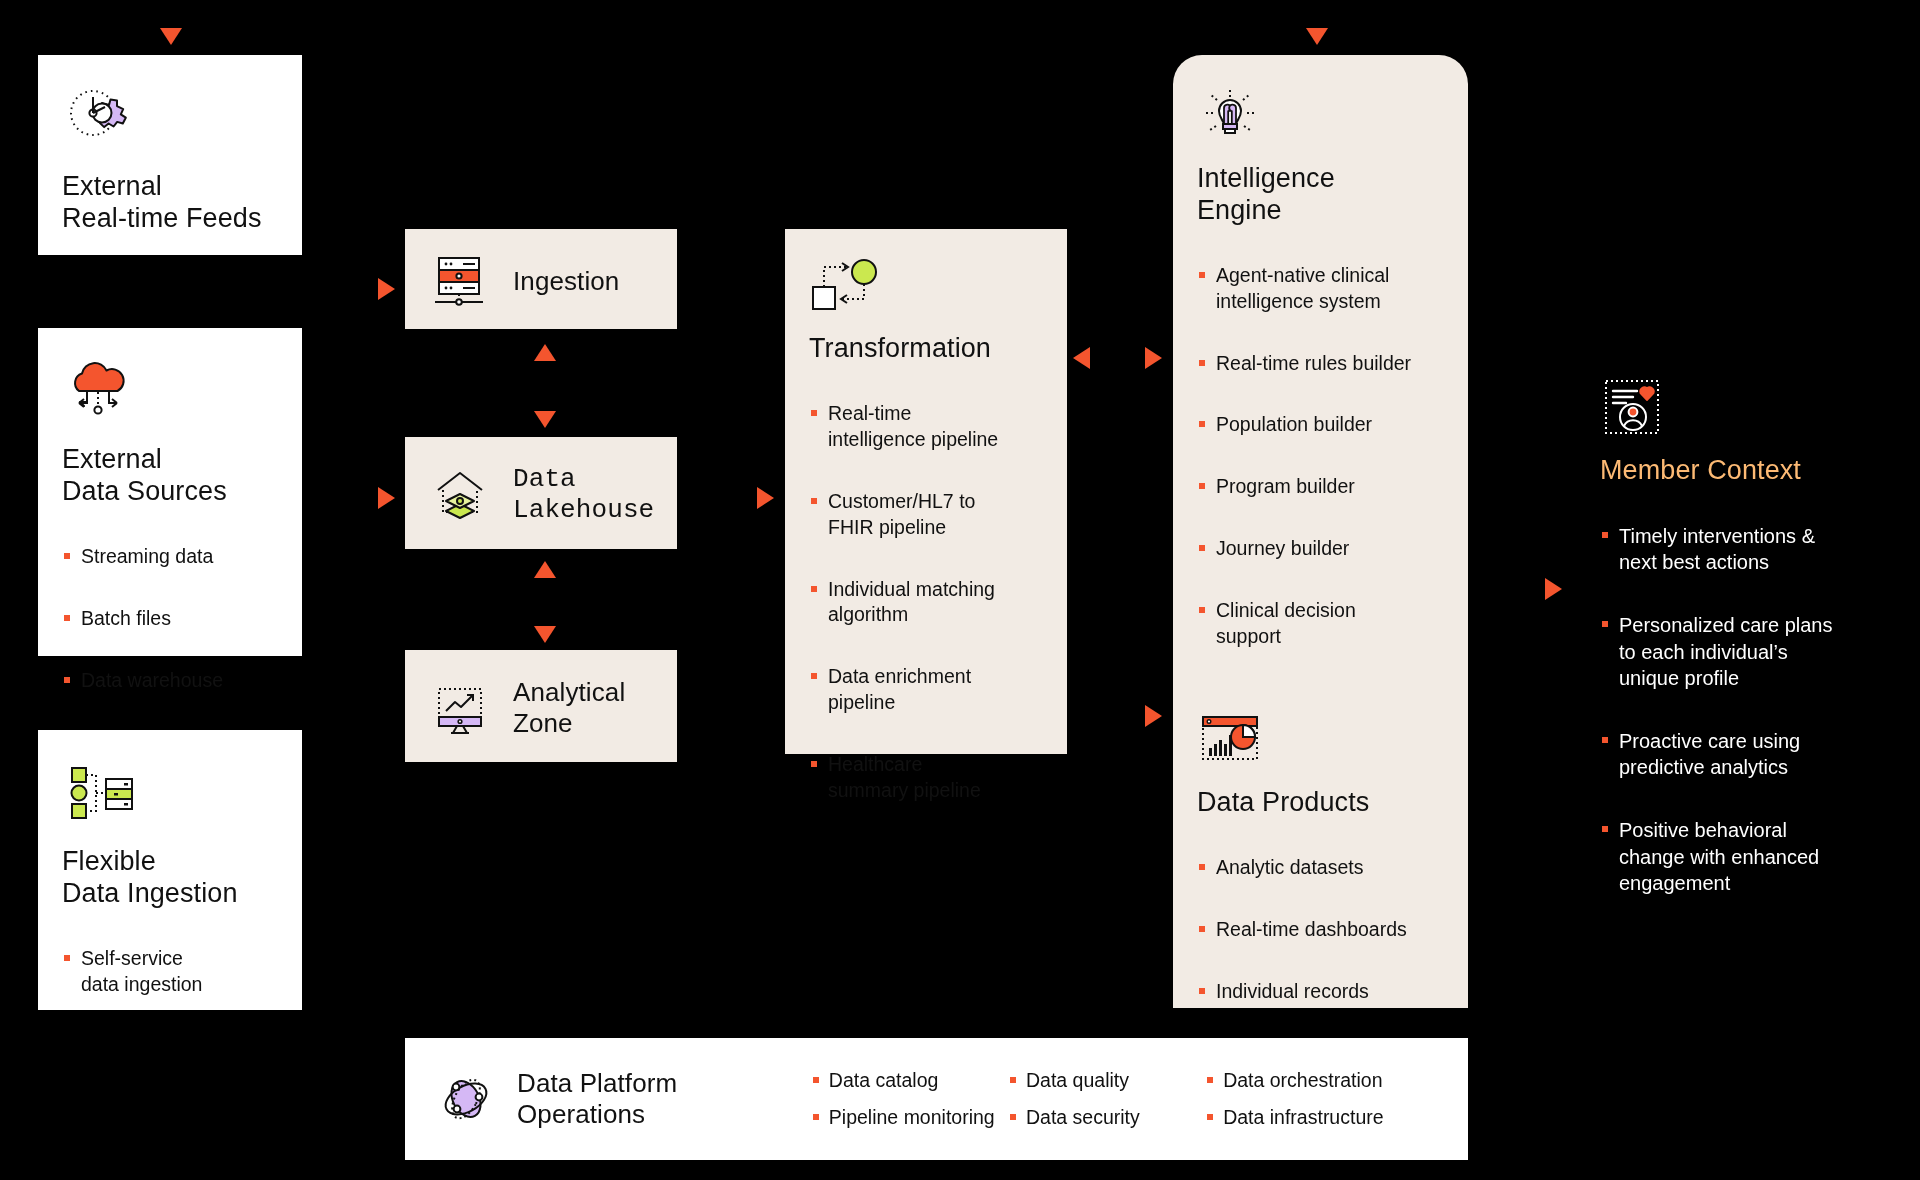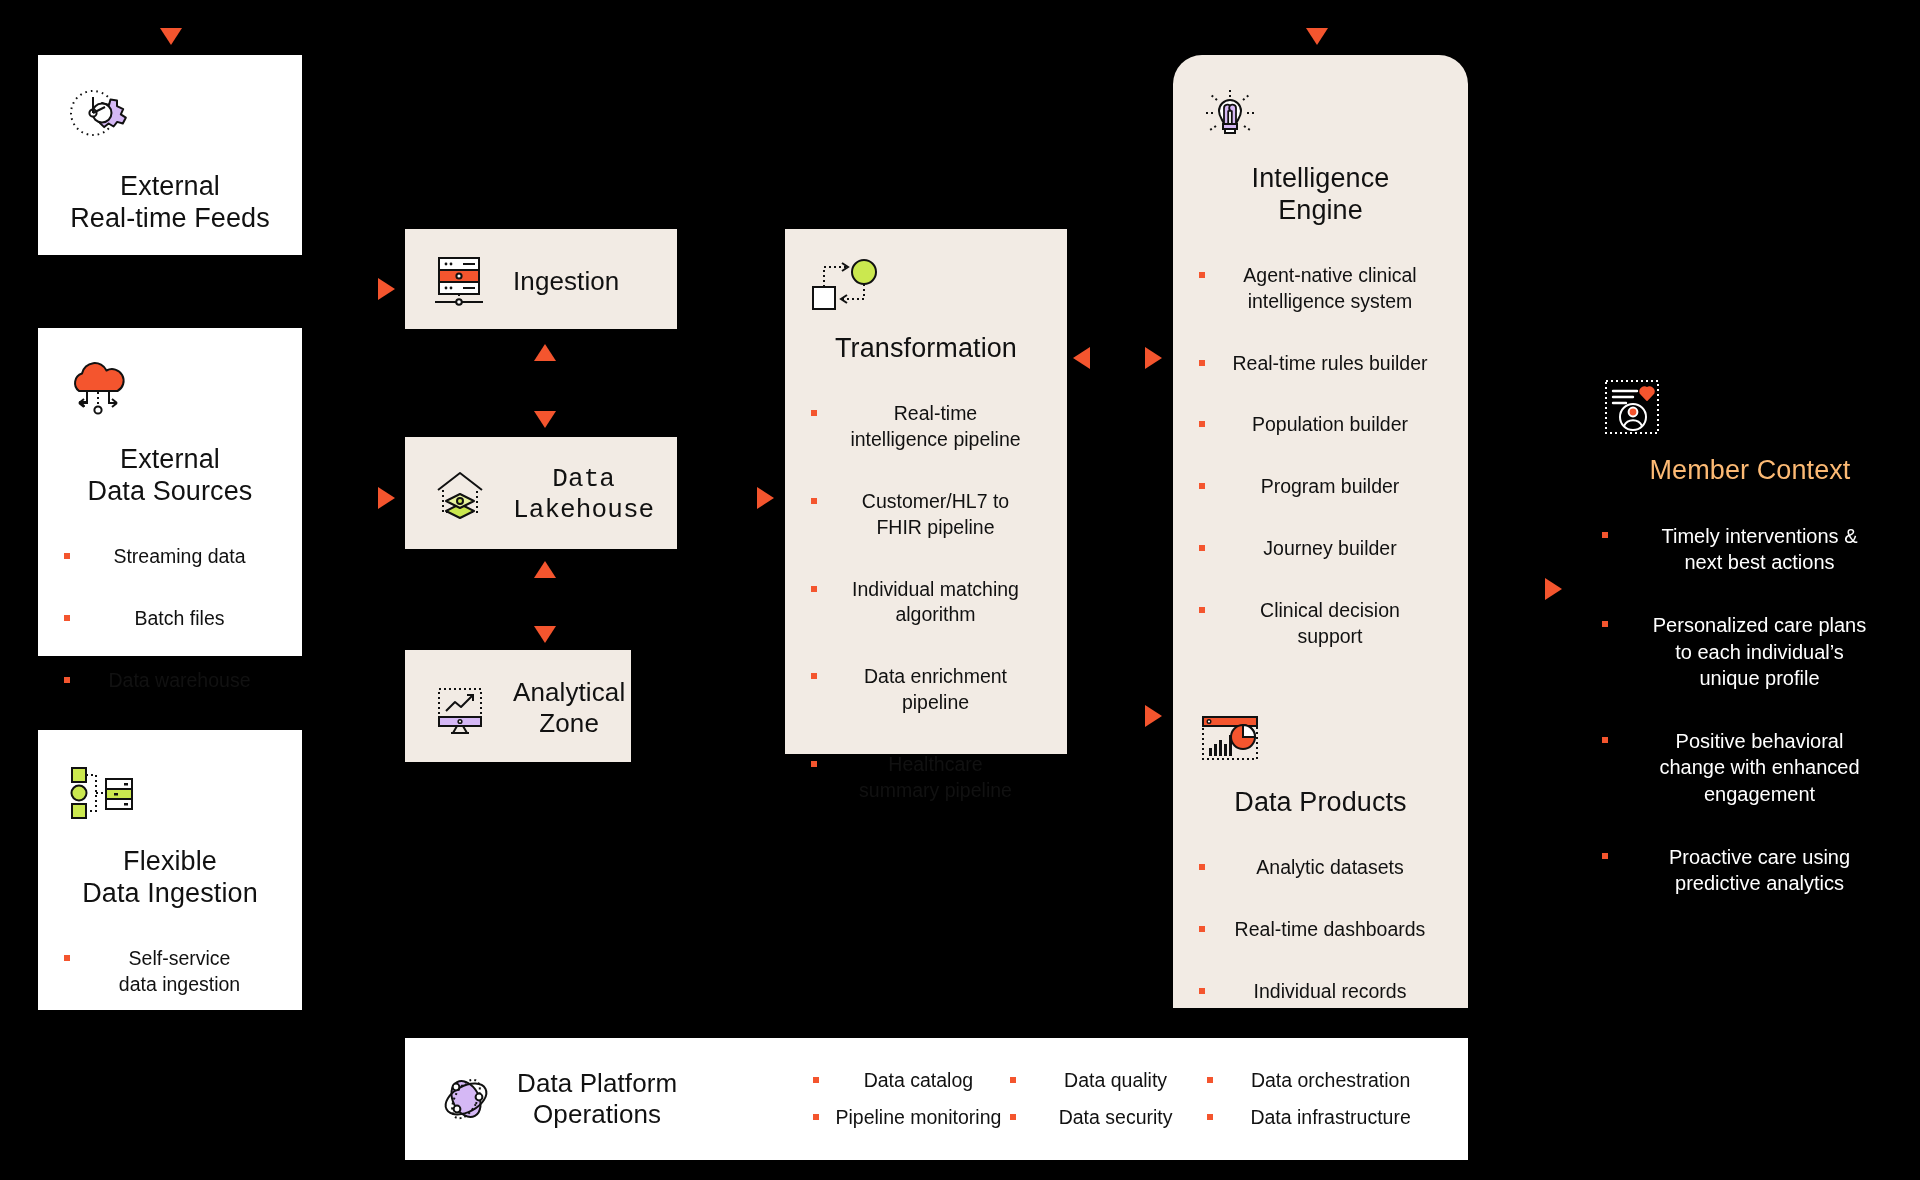--- a/index.html
+++ b/index.html
@@ -3,21 +3,21 @@
 <meta charset="utf-8">
 <title>Data Platform Architecture Diagram</title>
 <style>
   * { box-sizing: border-box; margin: 0; padding: 0; }
   html, body {
     width: 1920px; height: 1180px;
     background: #000000;
     font-family: "Liberation Sans", sans-serif;
     overflow: hidden;
   }
-  #stage { position: relative; width: 1920px; height: 1180px; background: #000; text-align: center; }
+  #stage { position: relative; width: 1920px; height: 1180px; background: #000; }
 
   
   .card {
     position: absolute;
     background: #ffffff;
     padding: 26px 24px 22px 24px;
   }
   .card.beige { background: #f2ebe4; }
   .card.plain { background: transparent; padding: 0; }
 
@@ -193,21 +193,21 @@
         <path d="M31 30 L45 37 L31 44 L17 37 Z" fill="#e7f39e" stroke="#111" stroke-width="2" stroke-linejoin="round"></path>
         <circle cx="31" cy="37" r="3" fill="#cbe84f" stroke="#111" stroke-width="2"></circle>
       </svg>
     </span>
     <div class="card-title">Data
 Lakehouse</div>
   </div>
   <div class="arrow up" style="left:534px; top:561px;"></div>
   <div class="arrow down" style="left:534px; top:626px;"></div>
 
-  <div class="card beige row-card" style="left:405px; top:650px; width:226px; height:112px;">
+  <div class="card beige row-card" style="left:405px; top:650px; width:272px; height:112px;">
     <span>
       <svg width="62" height="62" viewBox="0 0 62 62">
         <rect x="10" y="12" width="42" height="28" fill="none" stroke="#111" stroke-width="2" stroke-dasharray="2 3"></rect>
         <path d="M17 34 L26 25 L32 30 L44 18" fill="none" stroke="#111" stroke-width="2" stroke-linejoin="round"></path>
         <path d="M38 18 h6 v6" fill="none" stroke="#111" stroke-width="2"></path>
         <rect x="10" y="40" width="42" height="9" fill="#d5b8f5" stroke="#111" stroke-width="2"></rect>
         <circle cx="31" cy="44.5" r="1.8" fill="#fff" stroke="#111" stroke-width="1.6"></circle>
         <path d="M24 56 L28 49 M38 56 L34 49 M22 56 h18" fill="none" stroke="#111" stroke-width="2"></path>
       </svg>
     </span>
@@ -323,25 +323,25 @@
         <path d="M24 51 a10 10 0 0 1 18 0" fill="none" stroke="#fff" stroke-width="2"></path>
       </svg>
     </span>
     <div class="card-title">Member Context</div>
     <ul class="bullets">
       <li>Timely interventions &amp;
 next best actions</li>
       <li>Personalized care plans
 to each individual’s
 unique profile</li>
+      <li>Proactive care using
+predictive analytics</li>
       <li>Positive behavioral
 change with enhanced
 engagement</li>
-      <li>Proactive care using
-predictive analytics</li>
     </ul>
   </div>
 
   <div id="ops-bar">
     <div class="ops-head">
       <span>
         <svg width="62" height="62" viewBox="0 0 62 62">
           <ellipse cx="31" cy="31" rx="13" ry="19" transform="rotate(-28 31 31)" fill="#d5b8f5" stroke="#111" stroke-width="2"></ellipse>
           <ellipse cx="31" cy="31" rx="11" ry="21" transform="rotate(28 31 31)" fill="none" stroke="#111" stroke-width="2" stroke-dasharray="2 3"></ellipse>
           <ellipse cx="31" cy="31" rx="13" ry="22" transform="rotate(62 31 31)" fill="none" stroke="#111" stroke-width="2"></ellipse>

